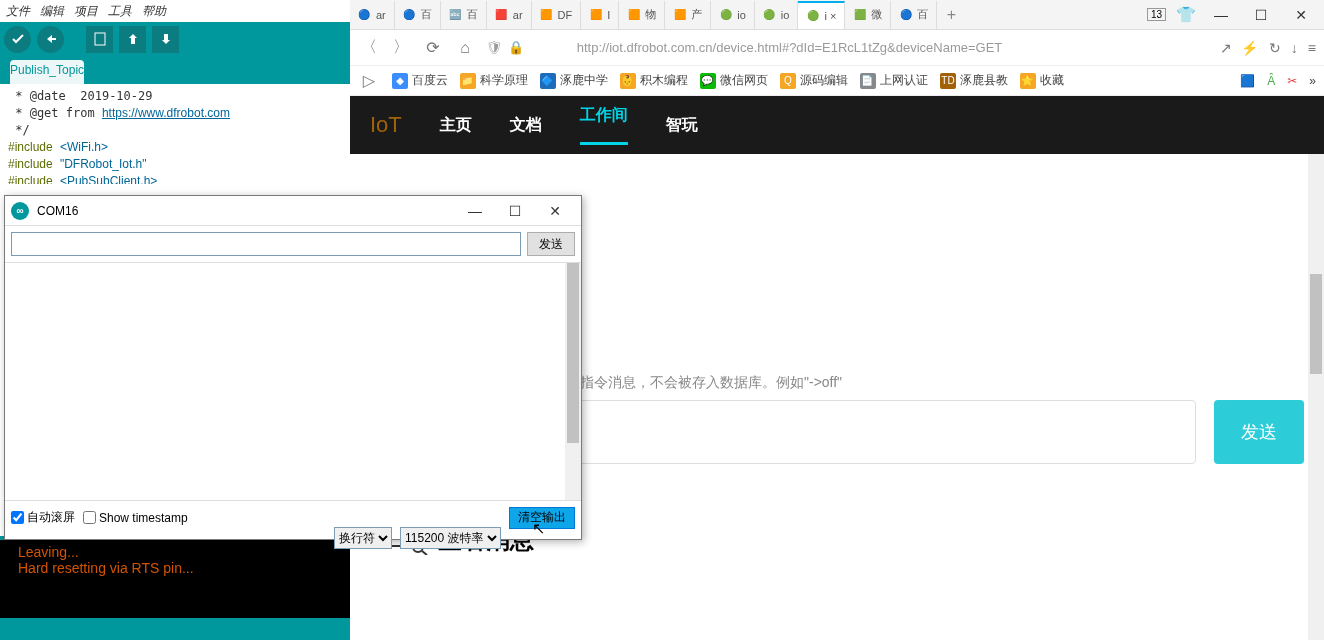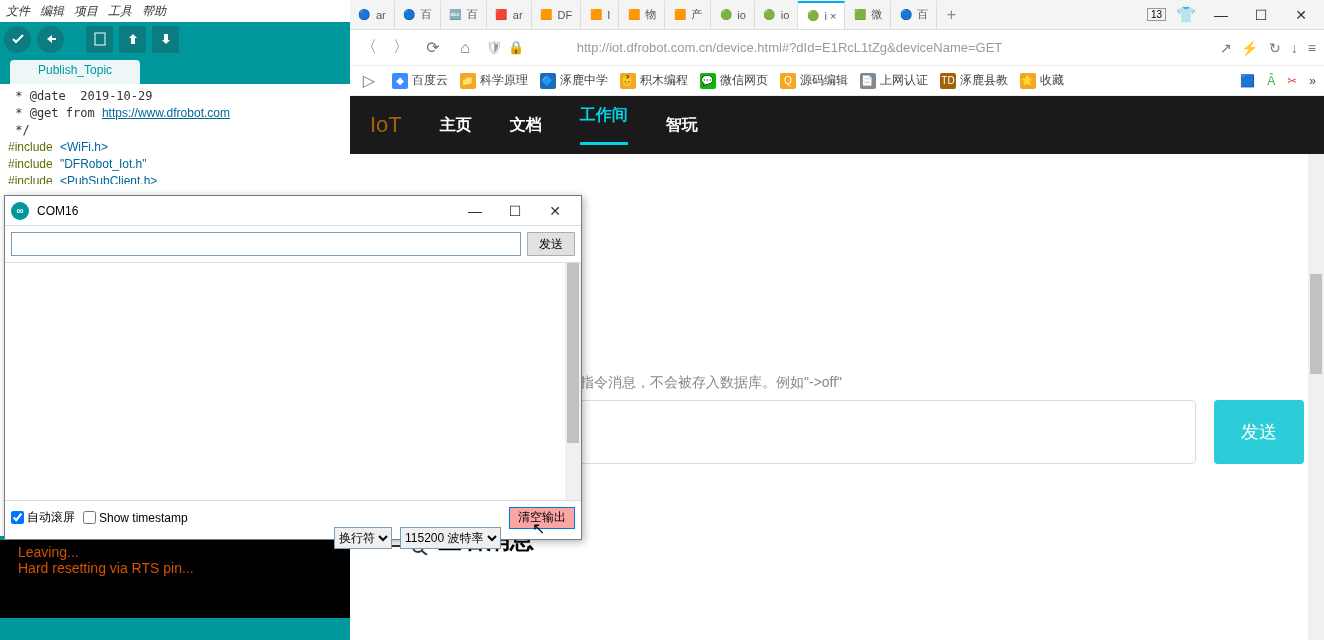--- a/index.html
+++ b/index.html
@@ -7,21 +7,21 @@
 
 
 .arduino-ide { position: absolute; left: 0; top: 0; width: 350px; height: 640px; background: #fff; }
 .ide-menu { height: 22px; background: #fff; font-size: 12px; padding: 3px 6px; display: flex; gap: 10px; color: #333; font-style: italic; }
 .ide-menu span { cursor: default; }
 .ide-toolbar { height: 34px; background: #00979d; display: flex; align-items: center; padding: 0 4px; gap: 6px; }
 .ide-btn { width: 27px; height: 27px; border-radius: 50%; background: #0b7d80; display: flex; align-items: center; justify-content: center; }
 .ide-btn svg { fill: #fff; }
 .ide-btn-sq { width: 27px; height: 27px; background: #0b7d80; display: flex; align-items: center; justify-content: center; }
 .ide-tabbar { height: 28px; background: #00979d; display: flex; align-items: flex-end; }
-.ide-tab { background: #eef7f7; height: 24px; padding: 3px 28px; font-size: 12px; color: #00979d; border-radius: 4px 4px 0 0; margin-left: 10px; text-align: center; }
+.ide-tab { background: #eef7f7; height: 24px; padding: 3px 0; font-size: 12px; color: #00979d; border-radius: 4px 4px 0 0; margin-left: 10px; text-align: center; }
 .ide-code { font-family: Consolas, monospace; font-size: 12px; padding: 4px 8px; color: #333; line-height: 17px; white-space: pre; background: #fff; height: 100px; overflow: hidden; }
 .c-preproc { color: #5e6d03; text-align: center; }
 .c-string { color: #006699; }
 .c-link { color: #006699; text-decoration: underline; }
 .ide-console { position: absolute; bottom: 22px; left: 0; width: 350px; height: 78px; background: #000; color: #d35400; font-family: Consolas, monospace; font-size: 14px; padding: 4px 18px; }
 .ide-status { position: absolute; bottom: 0; left: 0; width: 350px; height: 22px; background: #00979d; }
 .ide-divider { position: absolute; bottom: 100px; left: 0; width: 350px; height: 4px; background: #00979d; }
 
 
 .serial-window { position: absolute; left: 4px; top: 195px; width: 578px; height: 345px; background: #fff; border: 1px solid #7a7a7a; box-shadow: 2px 2px 8px rgba(0,0,0,.3); z-index: 50; }
@@ -32,21 +32,21 @@
 .serial-sendrow { display: flex; padding: 6px; gap: 6px; }
 .serial-input { flex: 1; height: 24px; border: 1px solid #7a9db5; padding: 0 4px; font-size: 12px; }
 .serial-send-btn { width: 48px; height: 24px; border: 1px solid #adadad; background: #e1e1e1; font-size: 12px; }
 .serial-output { height: 238px; border-top: 1px solid #ddd; position: relative; }
 .serial-output .scrollbar-v { position: absolute; right: 0; top: 0; width: 16px; height: 100%; background: #f0f0f0; }
 .serial-output .scrollbar-v::before { content:''; position:absolute; top:0; left:2px; width:12px; height:180px; background:#c1c1c1; }
 .serial-bottom { height: 34px; border-top: 1px solid #ddd; display: flex; align-items: center; padding: 8px 6px; gap: 8px; font-size: 12px; }
 .serial-bottom label { display: flex; align-items: center; gap: 3px; }
 .serial-bottom select { height: 22px; font-size: 12px; border: 1px solid #7a9db5; margin-top: 40px; }
 .serial-bottom .spacer { flex: 1; }
-.serial-clear { height: 22px; padding: 0 8px; border: 1px solid #0078d7; background: #fca5a5; font-size: 12px; }
+.serial-clear { height: 22px; padding: 0 8px; border: 1px solid #0078d7; background: #0ea5e9; font-size: 12px; }
 .cursor-arrow { position: absolute; left: 532px; top: 519px; z-index: 60; font-size: 16px; }
 
 
 .browser { position: absolute; left: 350px; top: 0; right: 0; height: 640px; background: #fff; display: flex; flex-direction: column; }
 .tabs-row { height: 30px; background: #f4f4f4; display: flex; align-items: center; border-bottom: 1px solid #ddd; }
 .btab { height: 28px; padding: 0 8px; display: flex; align-items: center; gap: 4px; font-size: 11px; color: #555; border-right: 1px solid #ddd; white-space: nowrap; }
 .btab.active { background: #fff; border-top: 2px solid #00aeef; }
 .btab .favicon { width: 14px; height: 14px; display: inline-flex; align-items: center; justify-content: center; font-size: 10px; border-radius: 2px; }
 .tab-add { width: 28px; text-align: center; font-size: 16px; color: #888; }
 .tabs-right { margin-left: auto; display: flex; align-items: center; gap: 10px; padding-right: 8px; }

